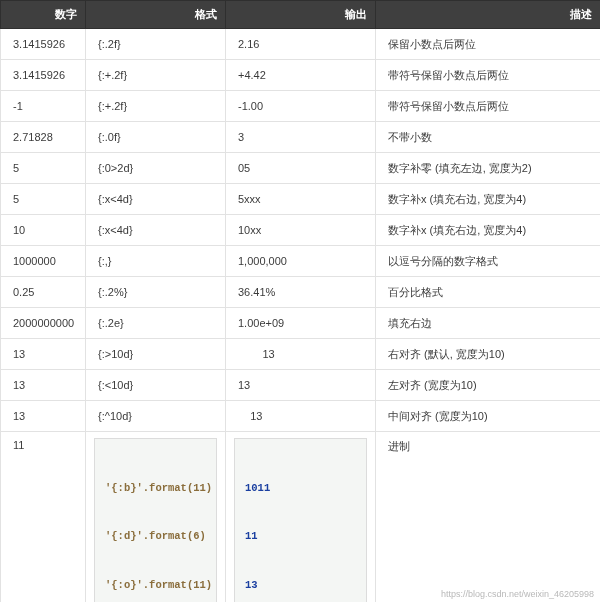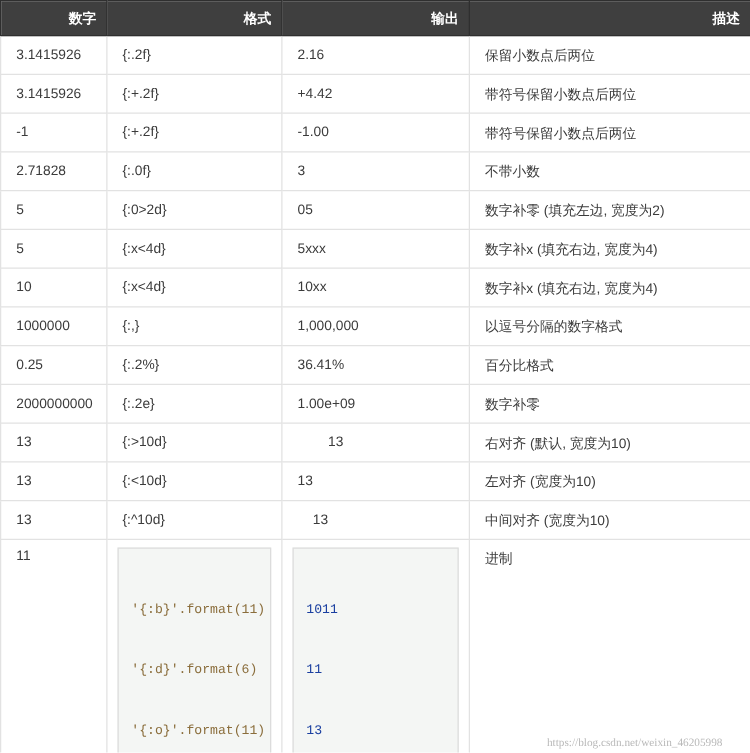--- a/index.html
+++ b/index.html
@@ -60,28 +60,28 @@
     font-family: "Liberation Mono", monospace;
     font-size: 10.5px;
     line-height: 1.55;
     color: #8a6d3b;
     white-space: pre;
     overflow: hidden;
   }
   .codebox.out {
     color: #1a3fa0;
   }
-  .codebox .ln { display: block; }
+  .codebox .ln { display: block; font-weight: bold; }
   .watermark {
     position: absolute;
-    right: 22px;
+    right: 6px;
     bottom: 3px;
     font-size: 9px;
     color: #b9b9b9;
-    font-family: Liberation Serif, serif;
+    font-family: Liberation Sans, sans-serif;
   }
 </style>
 </head>
 <body>
 
 <div class="page">
 
   <table class="fmt">
     <colgroup>
       <col class="c1">
@@ -149,21 +149,21 @@
       <tr>
         <td>0.25</td>
         <td>{:.2%}</td>
         <td>36.41%</td>
         <td>百分比格式</td>
       </tr>
       <tr>
         <td>2000000000</td>
         <td>{:.2e}</td>
         <td>1.00e+09</td>
-        <td>数字补零</td>
+        <td>填充右边</td>
       </tr>
       <tr>
         <td>13</td>
         <td>{:&gt;10d}</td>
         <td style="white-space:pre;">        13</td>
         <td>右对齐 (默认, 宽度为10)</td>
       </tr>
       <tr>
         <td>13</td>
         <td>{:&lt;10d}</td>

